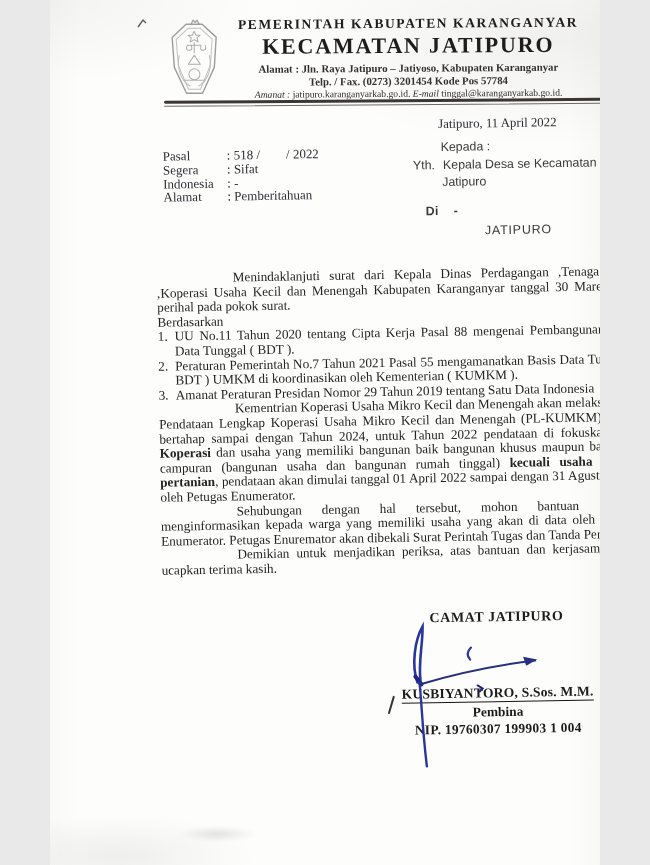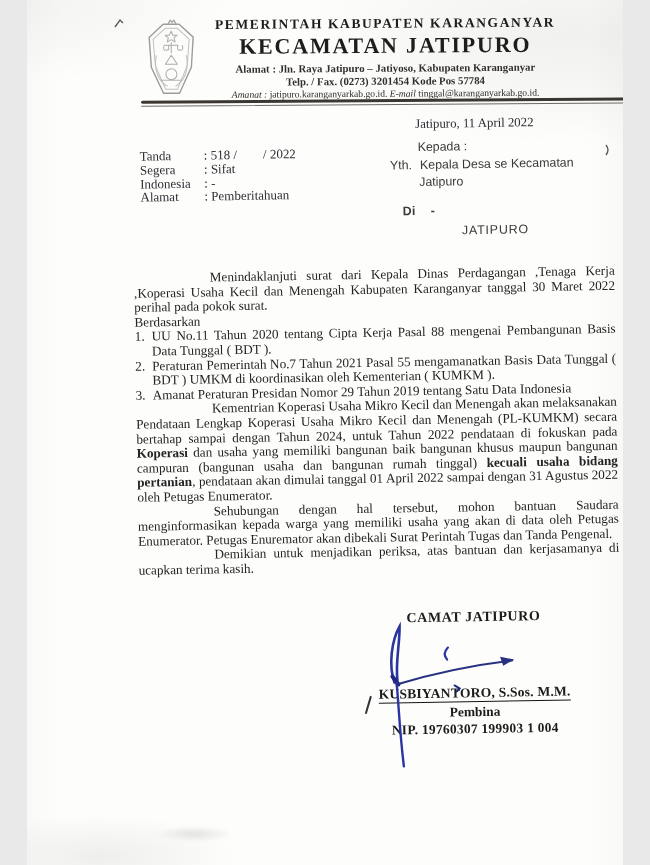--- a/index.html
+++ b/index.html
@@ -1,17 +1,17 @@
 <!DOCTYPE html>
 <html><head>
 <meta charset="utf-8">
 <style>
   html,body{margin:0;padding:0;background:#e9e9e9;}
   .page{
-    position:relative;width:596px;height:865px;margin:0 auto;overflow:hidden;
+    position:relative;width:550px;height:865px;margin:0 auto;overflow:hidden;
     background:
       radial-gradient(ellipse 400px 160px at 92% 4%, rgba(0,0,0,0.05), transparent 70%),
       radial-gradient(ellipse 300px 120px at 0% 0%, rgba(0,0,0,0.04), transparent 70%),
       radial-gradient(ellipse 200px 60px at 12% 99%, rgba(0,0,0,0.06), transparent 70%),
       linear-gradient(90deg, rgba(0,0,0,0.015), transparent 6%, transparent 94%, rgba(0,0,0,0.02)),
       #fdfdfc;
     color:#262626;
     font-family:"Liberation Serif", serif;
   }
   
@@ -114,21 +114,21 @@
         <span>Yth.</span>
         <span>Kepala Desa se Kecamatan</span>
       </div>
       <div class="kb-jatipuro">Jatipuro</div>
       <div class="kb-di pre">Di    -</div>
       <div class="kb-city">JATIPURO</div>
     </div>
 
     <div class="meta-block">
       <div class="meta-row">
-        <span class="meta-label">Tanda</span>
+        <span class="meta-label">Pasal</span>
         <span class="meta-value">: 518 /        / 2022</span>
       </div>
       <div class="meta-row">
         <span class="meta-label">Segera</span>
         <span class="meta-value">: Sifat</span>
       </div>
       <div class="meta-row">
         <span class="meta-label">Indonesia</span>
         <span class="meta-value">: -</span>
       </div>

